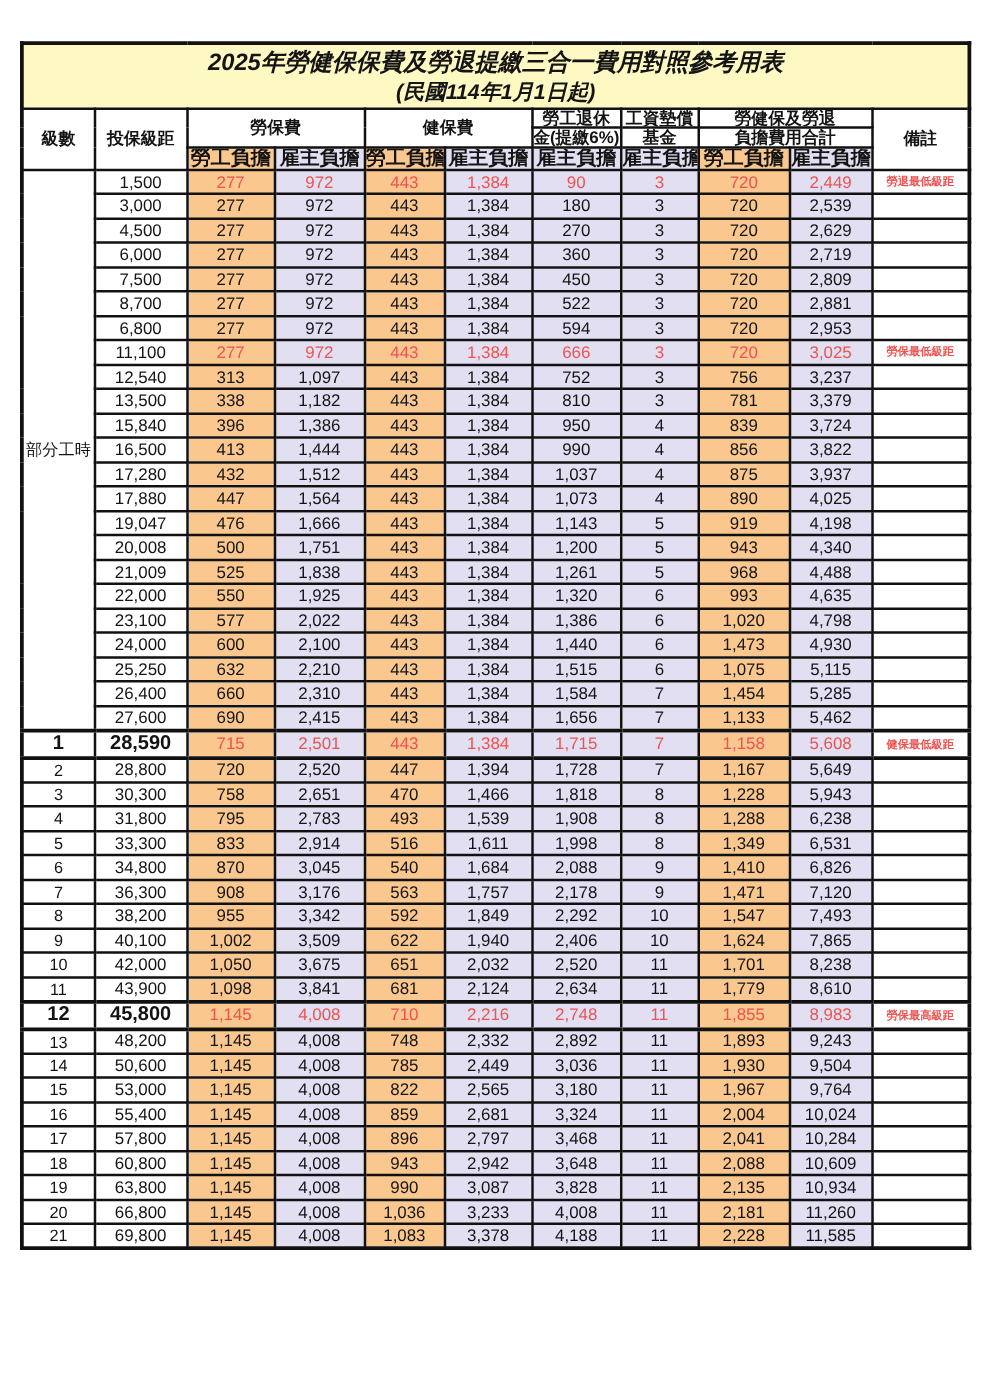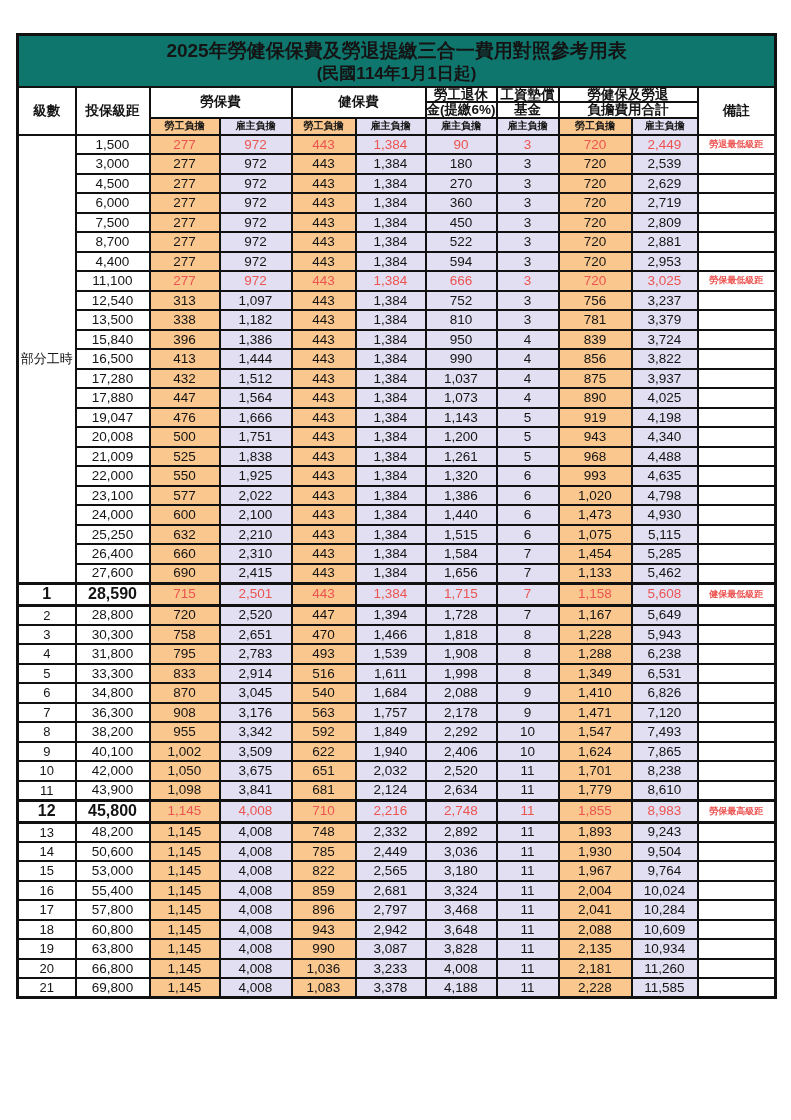--- a/index.html
+++ b/index.html
@@ -28,26 +28,26 @@
     border-style:solid;
     border-color:var(--line);
     border-width:2.5px 2px;
     padding:0;
     text-align:center;
     vertical-align:middle;
     overflow:hidden;
     white-space:nowrap;
     font-weight:400;
   }
-  .title-cell{height:52px;background:#0f766e;}
+  .title-cell{height:52px;background:#fef9c3;font-style:italic;}
   .title-line1{font-size:19px;font-weight:700;line-height:1.45;}
   .title-line2{font-size:17px;font-weight:700;line-height:1.2;}
   thead th{font-weight:700;background:#fff;}
   .hA th,.hB th{height:15px;font-size:13.5px;line-height:1;}
-  .hC th{height:17px;font-size:10px;line-height:1;}
+  .hC th{height:17px;font-size:16px;line-height:1;}
   .emp{background:var(--emp);}
   .er{background:var(--er);}
   tbody td{height:19.5px;font-size:13.5px;line-height:1;}
   .group-cell{font-size:13px;background:#fff;}
   .level-cell{font-size:13px;}
   .salary-cell{font-size:13.5px;}
   tr.special td{border-top-width:3px;border-bottom-width:3px;height:22px;}
   tr.special .level-cell,
   tr.special .salary-cell{font-size:16px;font-weight:700;}
   tr.red-row .val,
@@ -173,21 +173,21 @@
           <td class="val er">972</td>
           <td class="val emp">443</td>
           <td class="val er">1,384</td>
           <td class="val er">522</td>
           <td class="val er">3</td>
           <td class="val emp">720</td>
           <td class="val er">2,881</td>
           <td class="note-cell"></td>
         </tr>
         <tr>
-          <td class="salary-cell">4,400</td>
+          <td class="salary-cell">6,800</td>
           <td class="val emp">277</td>
           <td class="val er">972</td>
           <td class="val emp">443</td>
           <td class="val er">1,384</td>
           <td class="val er">594</td>
           <td class="val er">3</td>
           <td class="val emp">720</td>
           <td class="val er">2,953</td>
           <td class="note-cell"></td>
         </tr>

